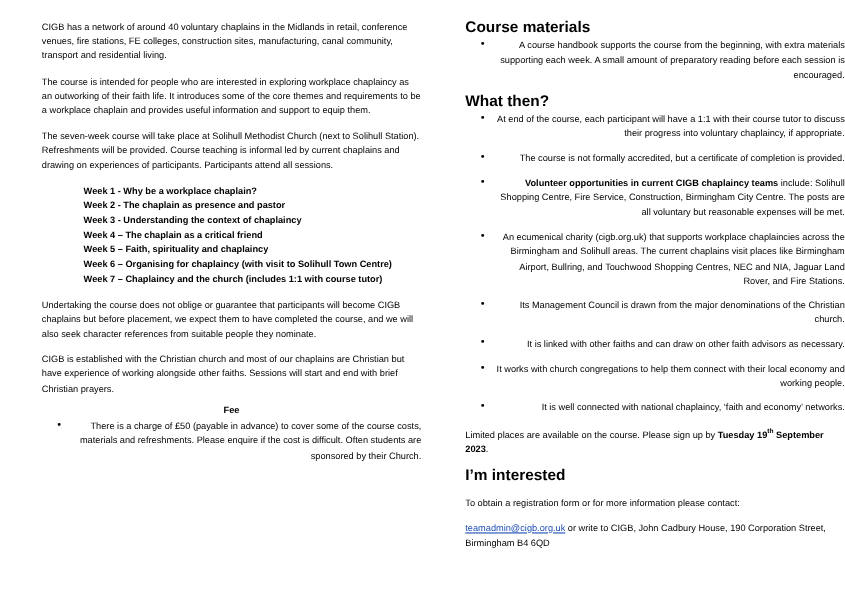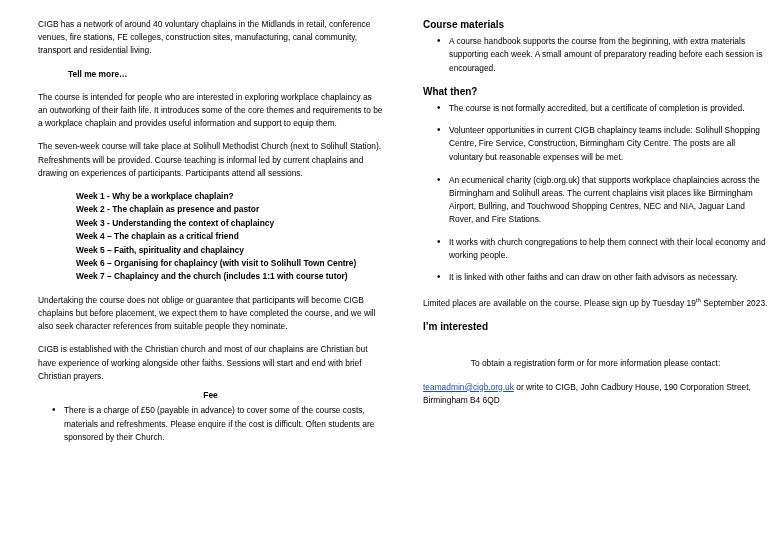--- a/index.html
+++ b/index.html
@@ -33,41 +33,42 @@
   p, li, h3 {
     font-size: 8.4px;
     line-height: 13.2px;
     margin: 0;
   }
   p { margin-bottom: 10px; }
 
   h3 {
     font-weight: bold;
     margin: 0 0 4px 0;
-    font-size: 10px;
+    font-size: 14px;
     line-height: 13.2px;
   }
   .heading-gap { margin-top: 8px; }
 
   .indent-head {
     font-weight: bold;
     margin: 0 0 10px 30px;
     font-size: 8.4px;
     line-height: 13.2px;
   }
 
   ul {
     margin: 0 0 10px 0;
     padding-left: 26px;
     list-style: none;
   }
   ul li {
     position: relative;
     margin-bottom: 9px;
     padding-left: 0;
+    text-align: right;
   }
   ul li:before {
     content: "\2022";
     position: absolute;
     left: -12px;
     top: -1px;
     font-size: 10px;
     line-height: 13.2px;
   }
   ul li:last-child { margin-bottom: 0; }
@@ -75,21 +76,21 @@
   .weeks {
     margin: 0 0 10px 38px;
     font-weight: bold;
   }
   .weeks div {
     font-size: 8.4px;
     line-height: 13.4px;
     font-weight: bold;
   }
 
-  .bold { font-weight: normal; }
+  .bold { font-weight: bold; }
   .link {
     color: #1b4db3;
     text-decoration: underline;
   }
   sup { font-size: 6px; vertical-align: super; }
   .fee-head {
     font-weight: bold;
     font-size: 8.4px;
     line-height: 13.2px;
     margin: 0 0 2px 0;
@@ -99,21 +100,20 @@
 </style>
 </head>
 <body>
 
 <div class="page">
 
   <div class="col col-left">
 
     <p>CIGB has a network of around 40 voluntary chaplains in the Midlands in retail, conference venues, fire stations, FE colleges, construction sites, manufacturing, canal community, transport and residential living.</p>
 
-    <p class="indent-head">Tell me more…</p>
 
     <p>The course is intended for people who are interested in exploring workplace chaplaincy as an outworking of their faith life. It introduces some of the core themes and requirements to be a workplace chaplain and provides useful information and support to equip them.</p>
 
     <p>The seven-week course will take place at Solihull Methodist Church (next to Solihull Station). Refreshments will be provided. Course teaching is informal led by current chaplains and drawing on experiences of participants. Participants attend all sessions.</p>
 
     <div class="weeks">
       <div>Week 1 - Why be a workplace chaplain?</div>
       <div>Week 2 - The chaplain as presence and pastor</div>
       <div>Week 3 - Understanding the context of chaplaincy</div>
       <div>Week 4 – The chaplain as a critical friend</div>
@@ -136,32 +136,35 @@
 
   <div class="col col-right">
 
     <h3>Course materials</h3>
     <ul>
       <li>A course handbook supports the course from the beginning, with extra materials supporting each week. A small amount of preparatory reading before each session is encouraged.</li>
     </ul>
 
     <h3 class="heading-gap">What then?</h3>
     <ul>
+      <li>At end of the course, each participant will have a 1:1 with their course tutor to discuss their progress into voluntary chaplaincy, if appropriate.</li>
       <li>The course is not formally accredited, but a certificate of completion is provided.</li>
       <li><span class="bold">Volunteer opportunities in current CIGB chaplaincy teams</span><span> include: Solihull Shopping Centre, Fire Service, Construction, Birmingham City Centre. The posts are all voluntary but reasonable expenses will be met.</span></li>
     </ul>
 
     <ul>
       <li>An ecumenical charity (cigb.org.uk) that supports workplace chaplaincies across the Birmingham and Solihull areas. The current chaplains visit places like Birmingham Airport, Bullring, and Touchwood Shopping Centres, NEC and NIA, Jaguar Land Rover, and Fire Stations.</li>
+      <li>Its Management Council is drawn from the major denominations of the Christian church.</li>
+      <li>It is linked with other faiths and can draw on other faith advisors as necessary.</li>
       <li>It works with church congregations to help them connect with their local economy and working people.</li>
-      <li>It is linked with other faiths and can draw on other faith advisors as necessary.</li>
+      <li>It is well connected with national chaplaincy, ‘faith and economy’ networks.</li>
     </ul>
 
     <p><span>Limited places are available on the course. Please sign up by </span><span class="bold">Tuesday 19</span><sup class="bold">th</sup><span class="bold"> September 2023</span><span>.</span></p>
 
     <h3>I’m interested</h3>
-    <p style="margin-top:24px;text-align:center;">To obtain a registration form or for more information please contact:</p>
+    <p style="margin-top:12px;">To obtain a registration form or for more information please contact:</p>
 
     <p><a class="link" href="#">teamadmin@cigb.org.uk</a><span> or write to CIGB, John Cadbury House, 190 Corporation Street, Birmingham B4 6QD</span></p>
 
   </div>
 
 </div>
 
 </body></html>

